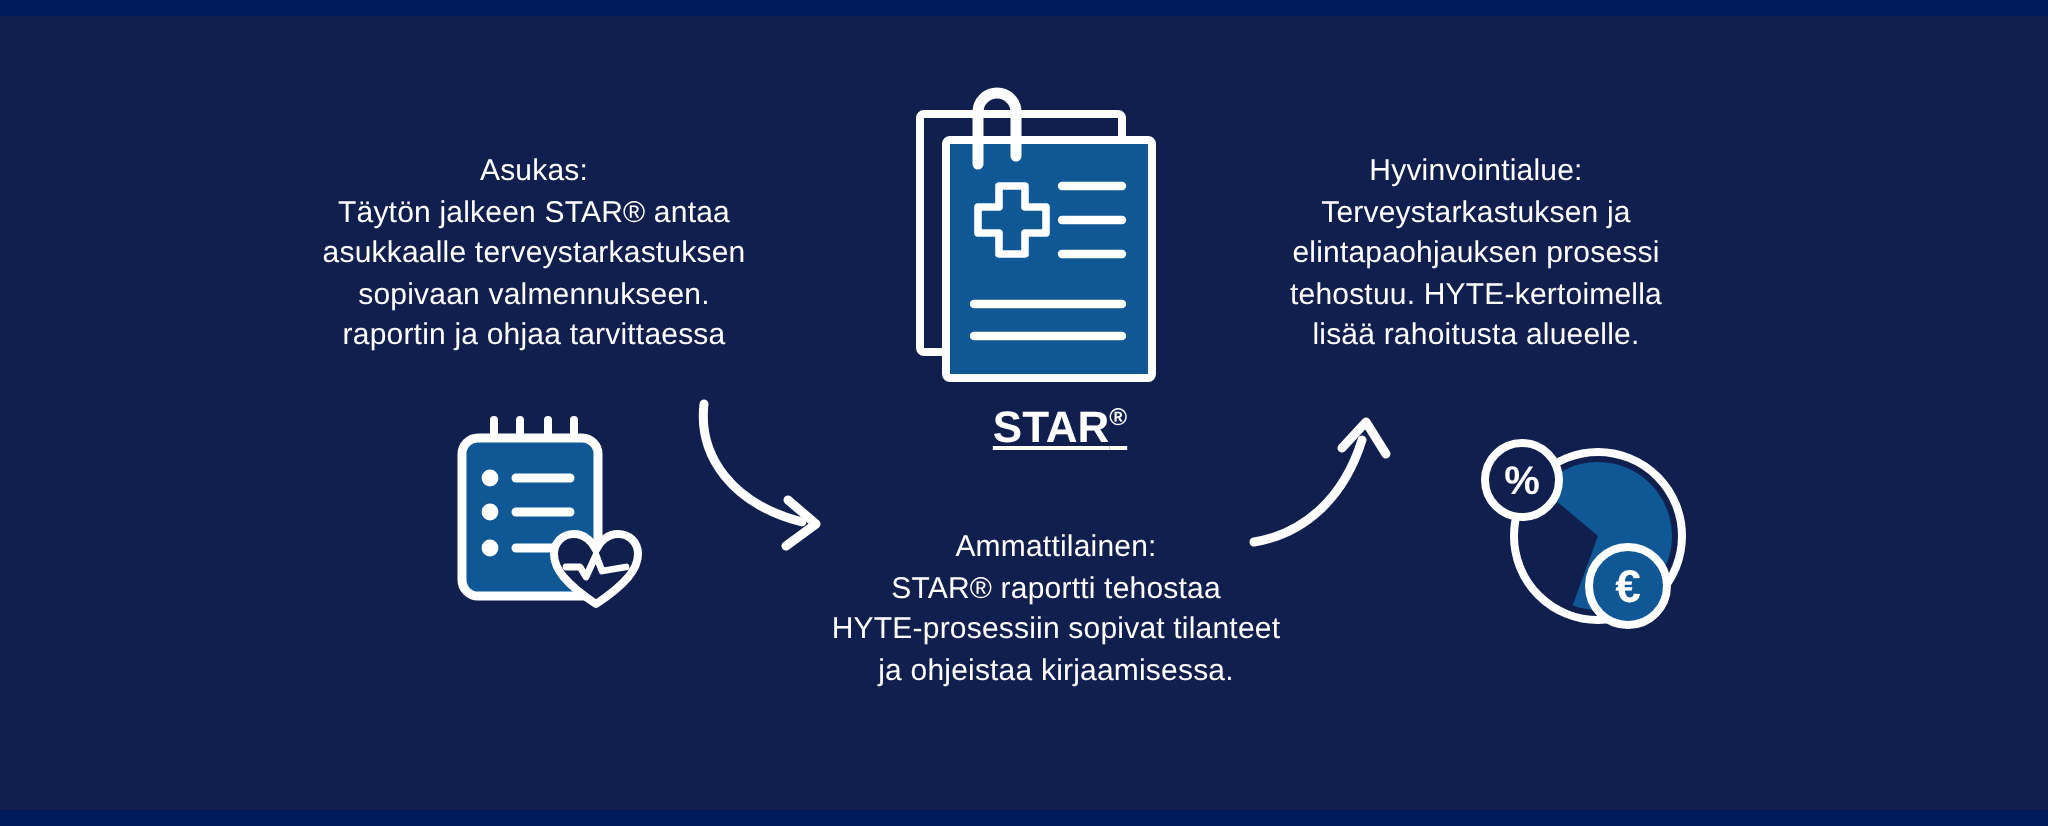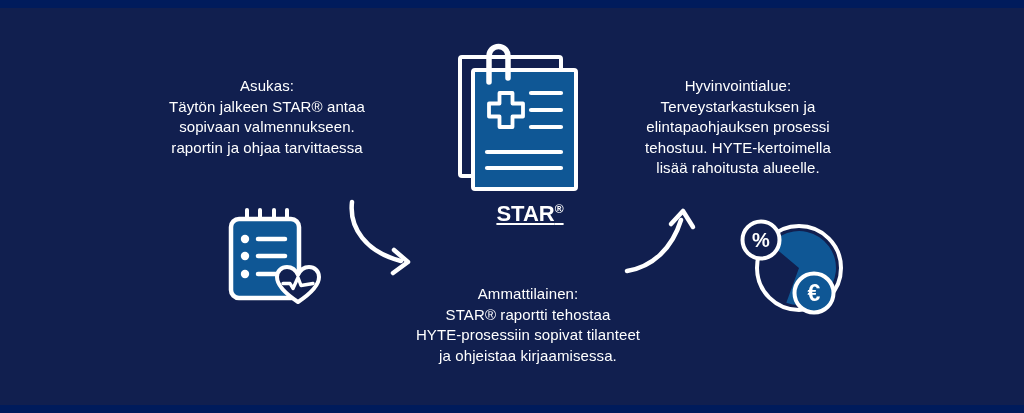--- a/index.html
+++ b/index.html
@@ -25,21 +25,21 @@
     color: #FFFFFF;
     font-weight: normal;
     font-size: 15px;
     line-height: 20.5px;
     text-align: center;
     letter-spacing: 0.1px;
   }
   .text-block .tline { display: block; }
   .block-asukas        { left: 117px; top: 76px;  width: 300px; }
   .block-hyvinvointi   { left: 615px; top: 76px;  width: 246px; }
-  .block-ammattilainen { left: 375px; top: 284px; width: 306px; }
+  .block-ammattilainen { left: 375px; top: 264px; width: 306px; }
   .star-label {
     position: absolute;
     left: 450px; top: 201px; width: 160px;
     color: #FFFFFF;
     font-weight: bold;
     font-size: 22px;
     text-align: center;
     text-decoration: underline;
   }
   .star-label sup { font-size: 0.55em; }
@@ -56,20 +56,21 @@
 </style>
 </head>
 <body>
 
 <div class="canvas">
   <div class="panel"></div>
 
   <div class="text-block block-asukas">
     <span class="tline">Asukas:</span>
     <span class="tline">Täytön jalkeen STAR® antaa</span>
+    <span class="tline">asukkaalle terveystarkastuksen</span>
     <span class="tline">sopivaan valmennukseen.</span>
     <span class="tline">raportin ja ohjaa tarvittaessa</span>
   </div>
 
   <div class="text-block block-hyvinvointi">
     <span class="tline">Hyvinvointialue:</span>
     <span class="tline">Terveystarkastuksen ja</span>
     <span class="tline">elintapaohjauksen prosessi</span>
     <span class="tline">tehostuu. HYTE-kertoimella</span>
     <span class="tline">lisää rahoitusta alueelle.</span>

